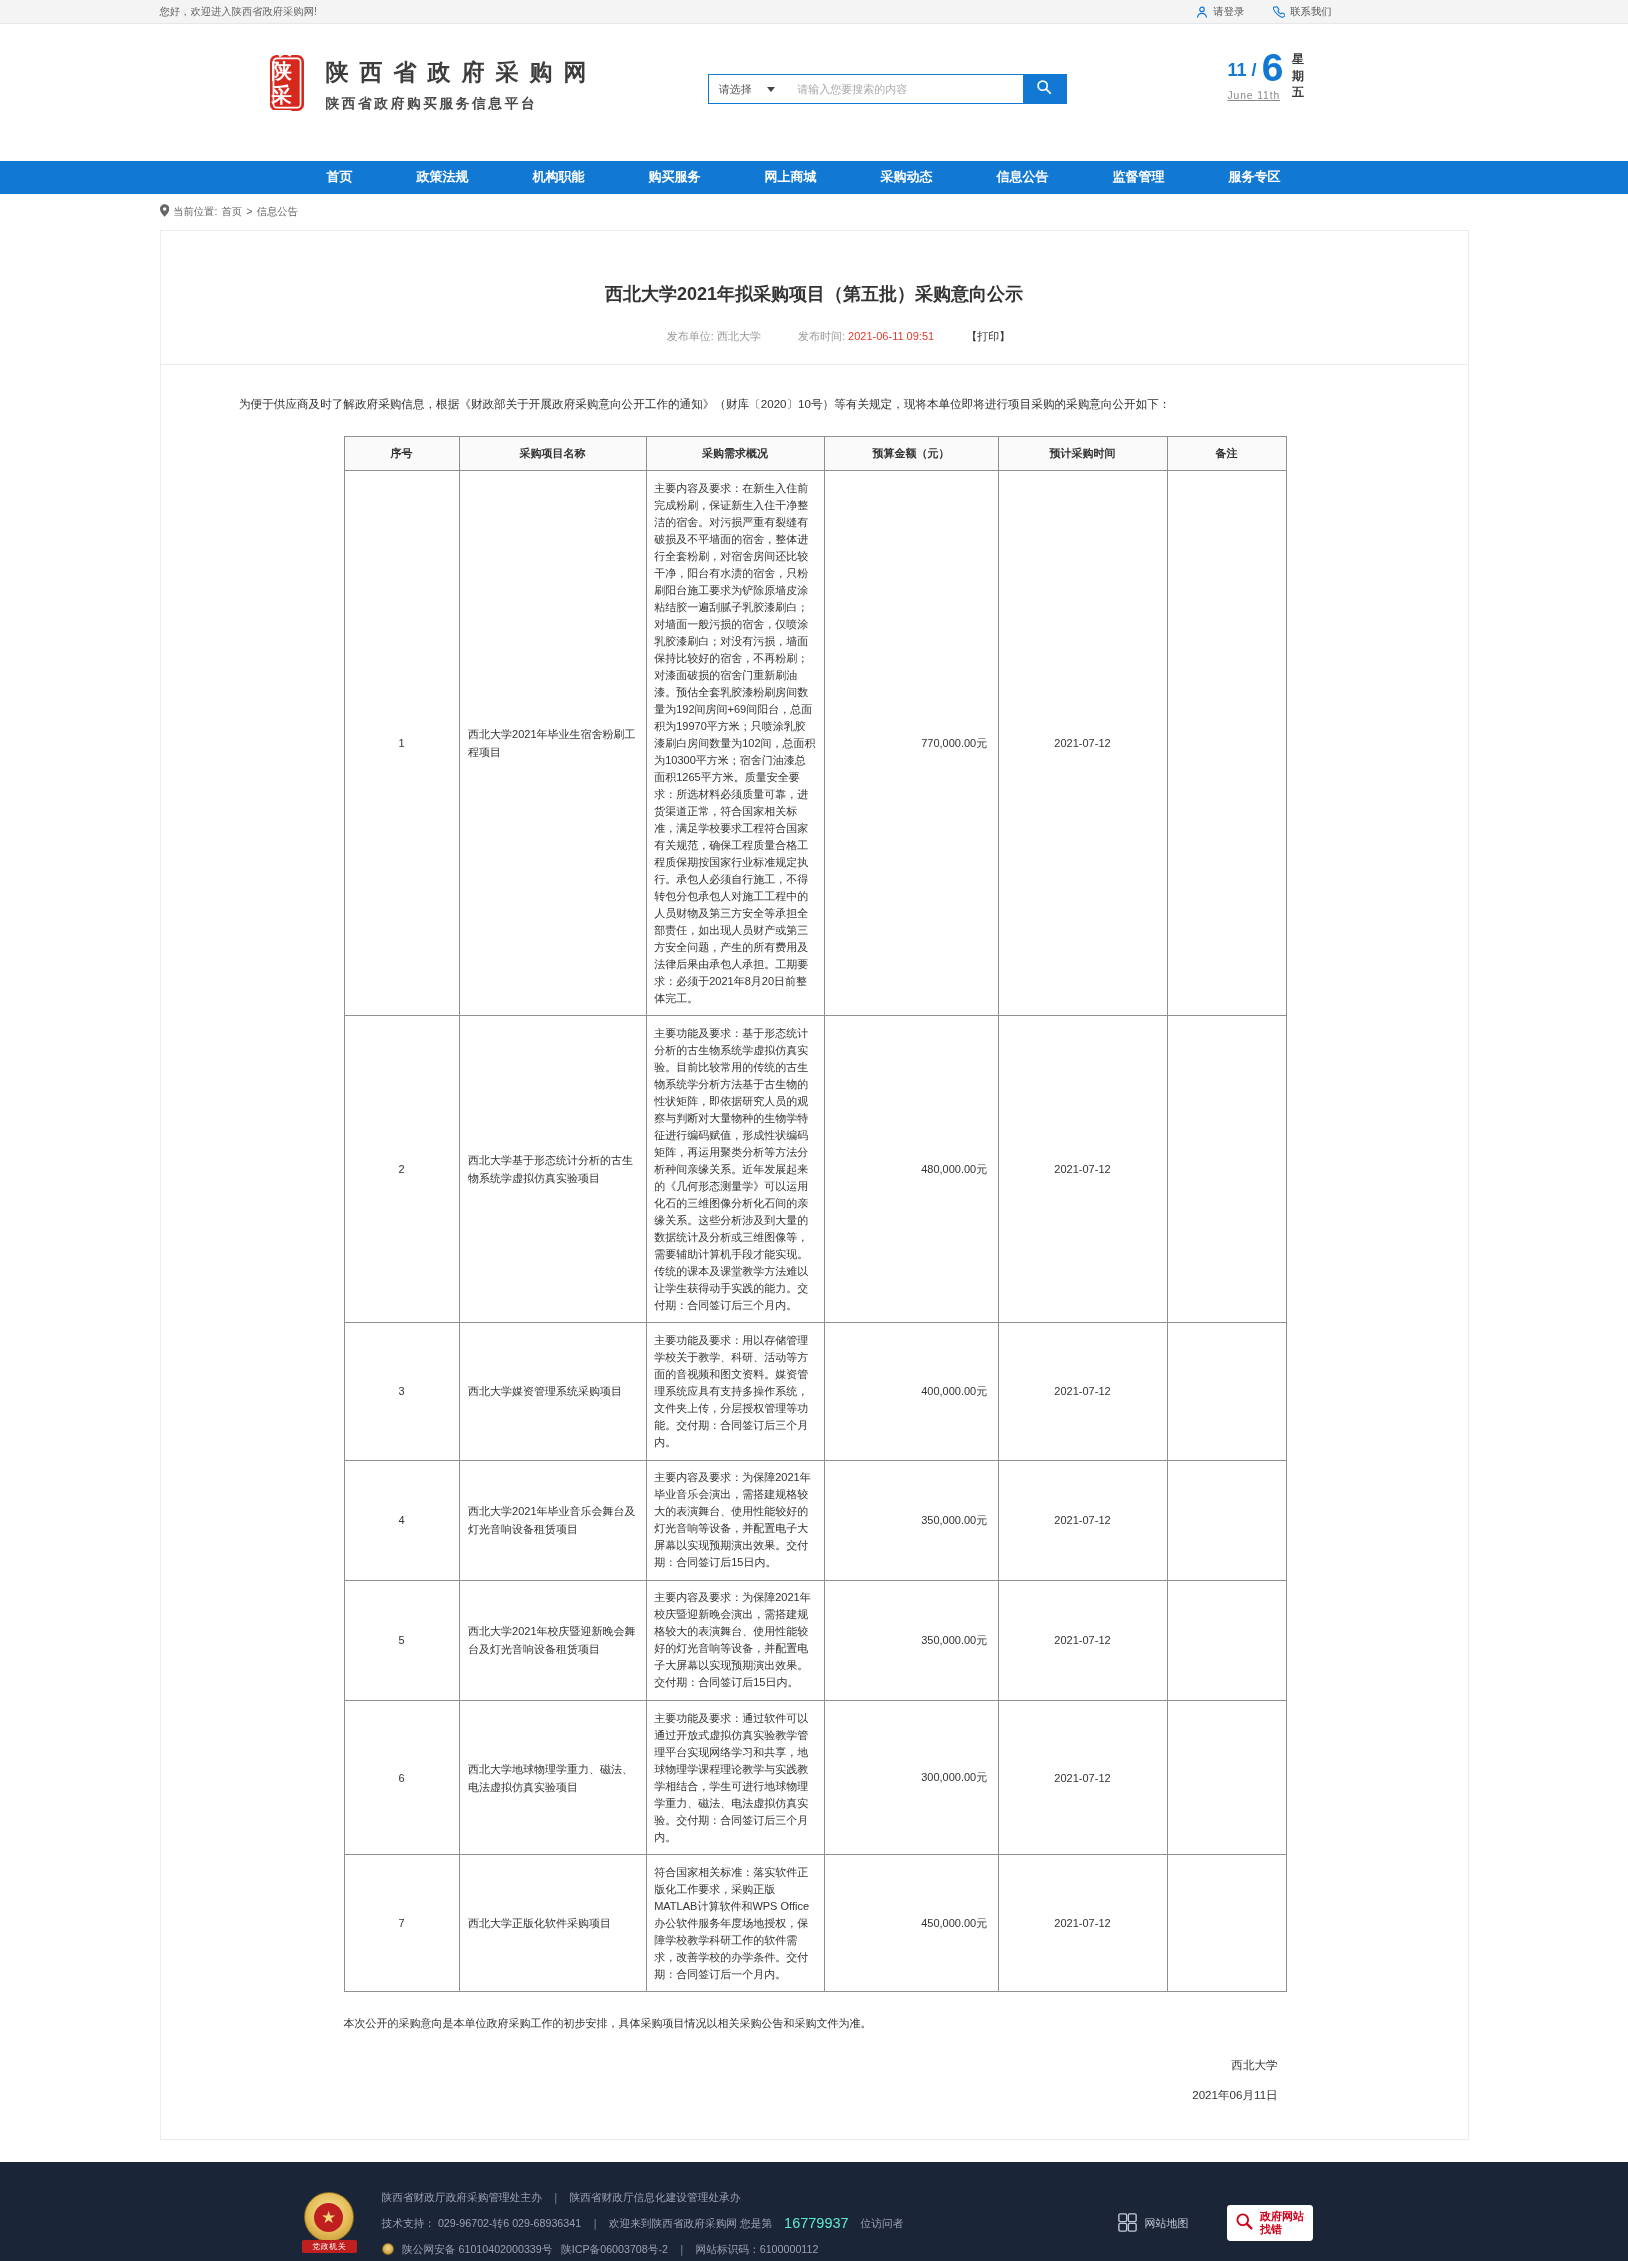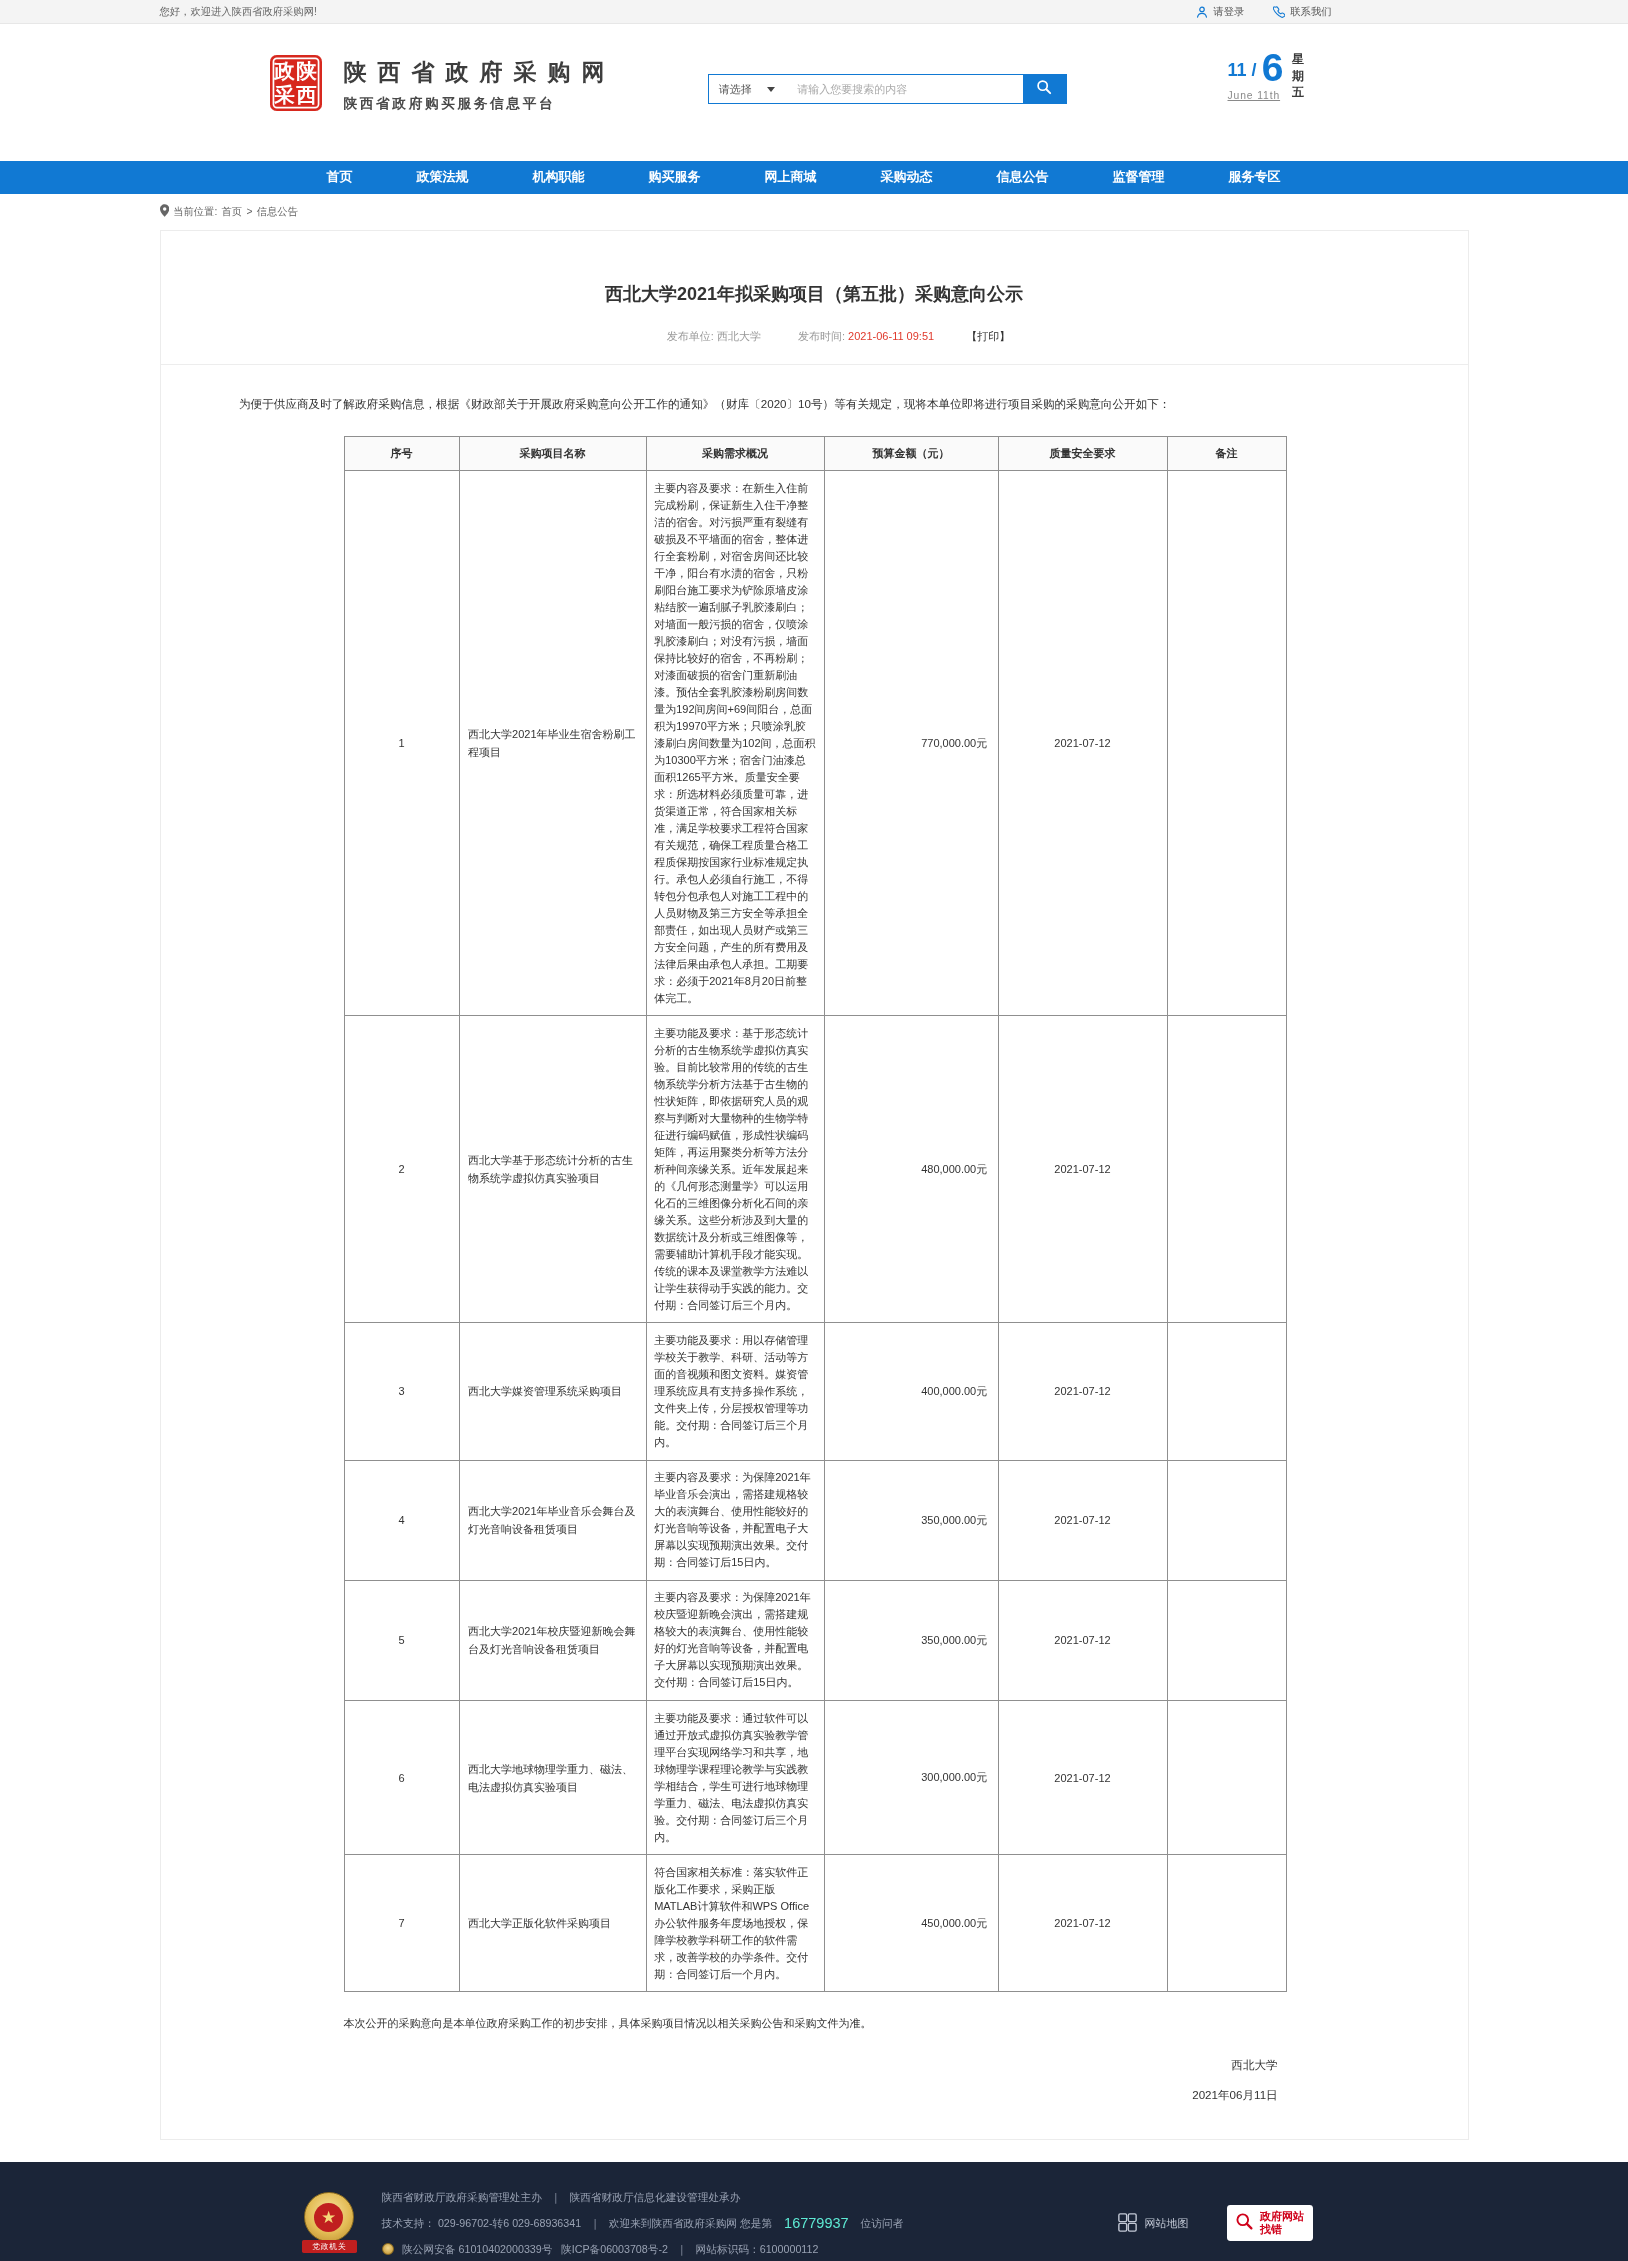--- a/index.html
+++ b/index.html
@@ -15,21 +15,21 @@
   .topbar .container { display: flex; align-items: center; height: 100%; }
   .topbar-links { margin-left: auto; display: flex; align-items: center; gap: 29px; margin-right: 137px; }
   .topbar-link { display: flex; align-items: center; gap: 5.1px; cursor: pointer; color: #555; }
   .topbar-link svg { display: block; }
 
   
   .header { height: 137px; background: #fff; }
   .header .container { height: 100%; }
   .brand { position: absolute; left: 110px; top: 31px; display: flex; align-items: flex-start; cursor: pointer; }
   .seal {
-    width: 52px; height: 56px; background: #d7281e; border-radius: 6.8px;
+    width: 34px; height: 56px; background: #d7281e; border-radius: 6.8px;
     box-shadow: inset 0 0 0 2.6px #d7281e, inset 0 0 0 4.3px #ffffff;
     color: #fff; font-weight: bold; font-size: 20.5px; line-height: 24px;
     display: flex; flex-direction: column; align-items: center; justify-content: center;
     letter-spacing: 1.7px; padding-left: 1.7px;
   }
   .brand-text { margin-left: 22px; padding-top: 1.7px; }
   .site-title { font-size: 23px; font-weight: bold; color: #3d3d3d; letter-spacing: 11px; white-space: nowrap; }
   .site-subtitle { font-size: 13.7px; color: #4a4a4a; letter-spacing: 2.6px; margin-top: 7.7px; font-weight: bold; }
 
   .search-box {
@@ -231,21 +231,21 @@
           <col class="w-amt">
           <col class="w-time">
           <col class="w-note">
       </colgroup>
       <thead>
         <tr>
           <th>序号</th>
           <th>采购项目名称</th>
           <th>采购需求概况</th>
           <th>预算金额（元）</th>
-          <th>质量安全要求</th>
+          <th>预计采购时间</th>
           <th>备注</th>
         </tr>
       </thead>
       <tbody>
   <tr>
     <td class="c-no">1</td>
     <td class="c-name">西北大学2021年毕业生宿舍粉刷工程项目</td>
     <td class="c-desc">主要内容及要求：在新生入住前完成粉刷，保证新生入住干净整洁的宿舍。对污损严重有裂缝有破损及不平墙面的宿舍，整体进行全套粉刷，对宿舍房间还比较干净，阳台有水渍的宿舍，只粉刷阳台施工要求为铲除原墙皮涂粘结胶一遍刮腻子乳胶漆刷白；对墙面一般污损的宿舍，仅喷涂乳胶漆刷白；对没有污损，墙面保持比较好的宿舍，不再粉刷；对漆面破损的宿舍门重新刷油漆。预估全套乳胶漆粉刷房间数量为192间房间+69间阳台，总面积为19970平方米；只喷涂乳胶漆刷白房间数量为102间，总面积为10300平方米；宿舍门油漆总面积1265平方米。质量安全要求：所选材料必须质量可靠，进货渠道正常，符合国家相关标准，满足学校要求工程符合国家有关规范，确保工程质量合格工程质保期按国家行业标准规定执行。承包人必须自行施工，不得转包分包承包人对施工工程中的人员财物及第三方安全等承担全部责任，如出现人员财产或第三方安全问题，产生的所有费用及法律后果由承包人承担。工期要求：必须于2021年8月20日前整体完工。</td>
     <td class="c-amt">770,000.00元</td>
     <td class="c-time">2021-07-12</td>

